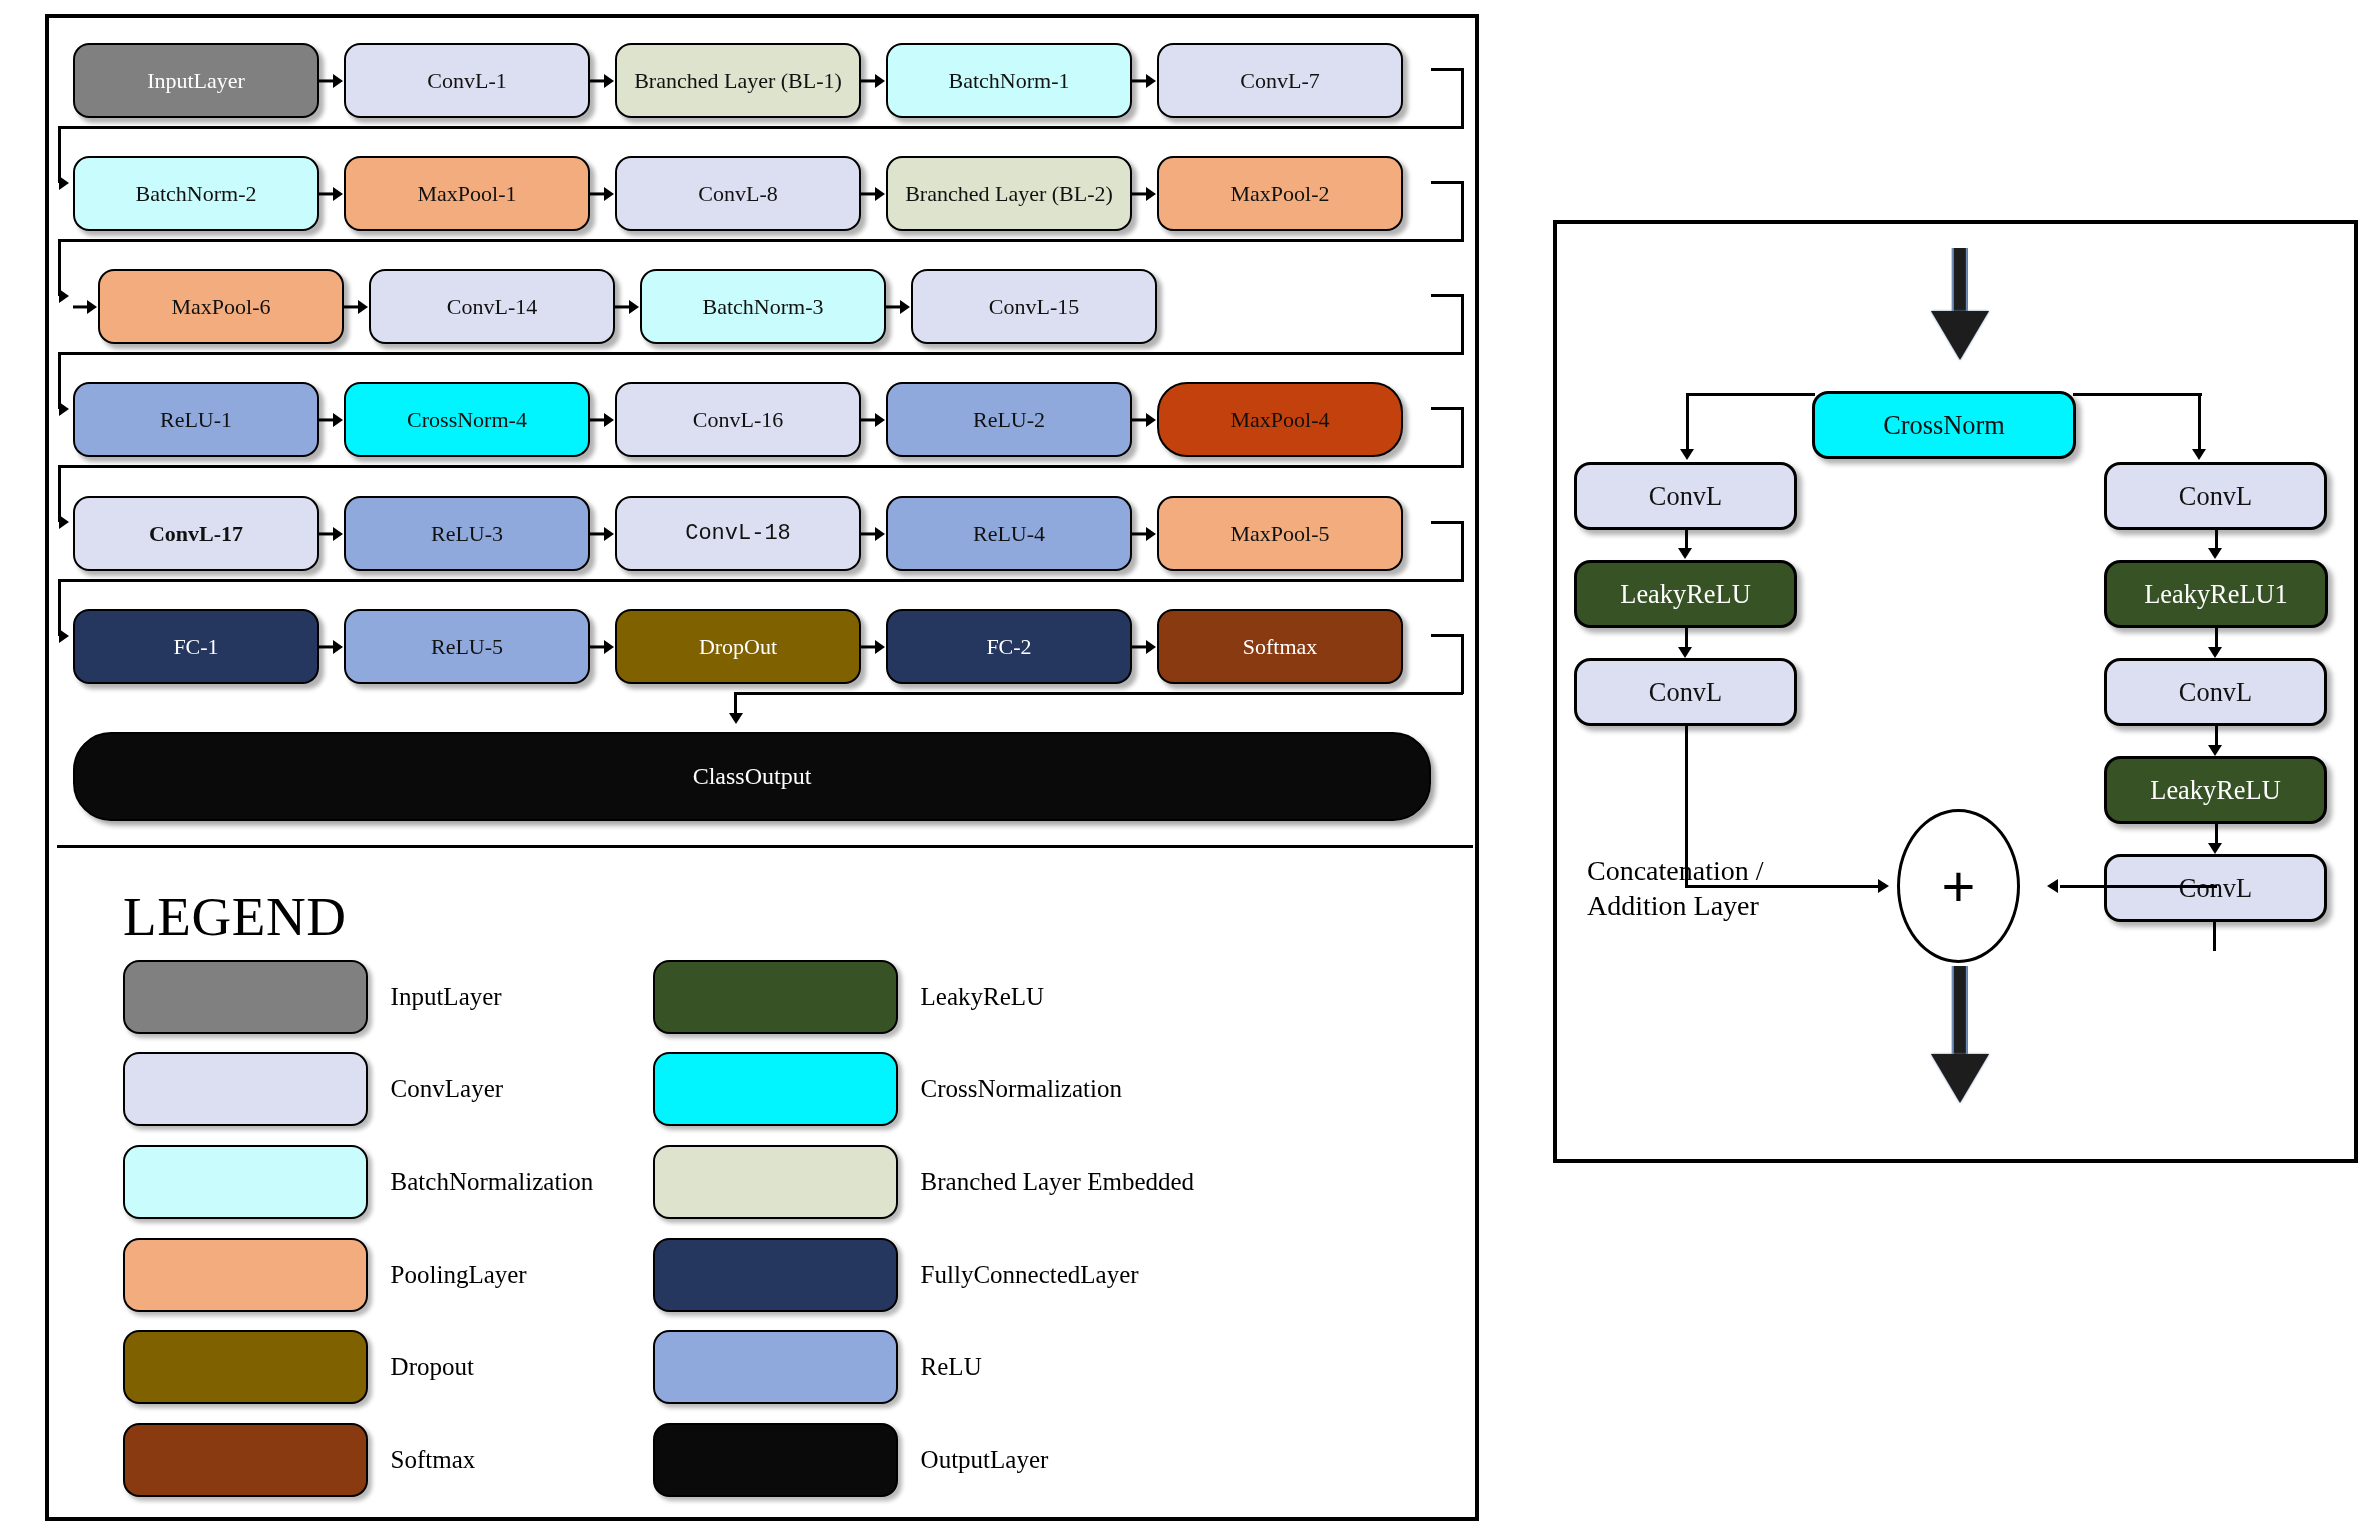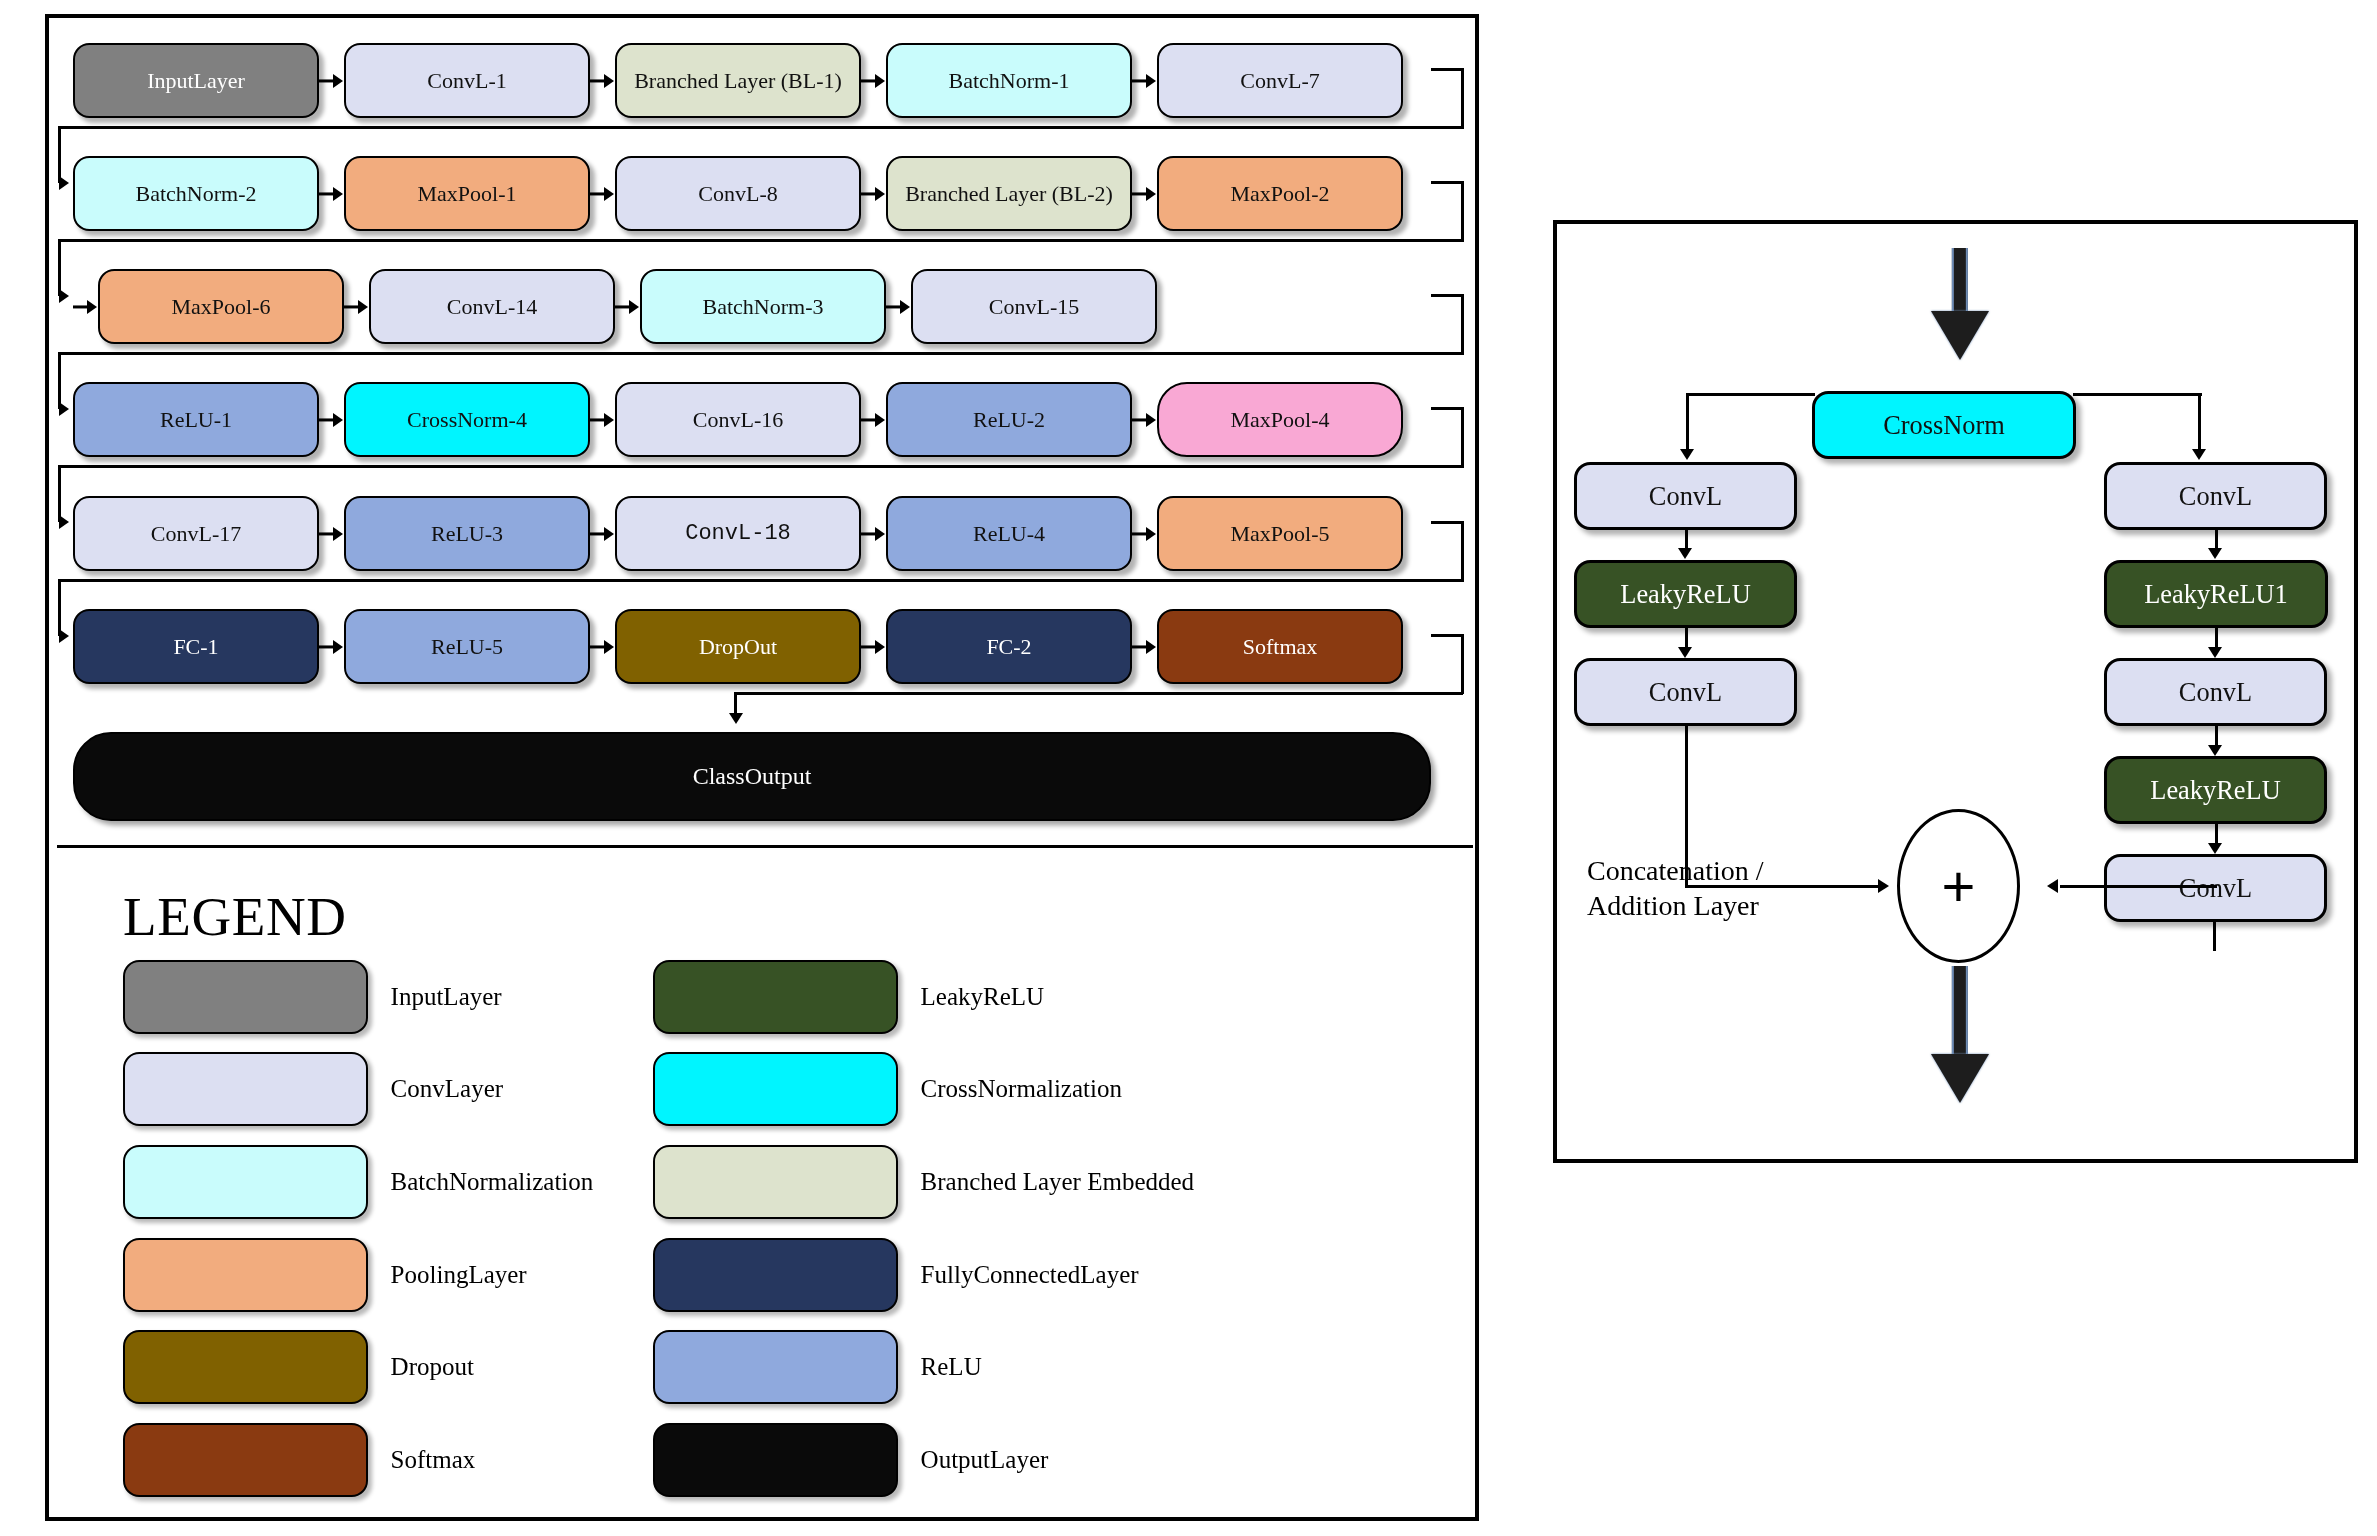--- a/index.html
+++ b/index.html
@@ -406,35 +406,35 @@
           </div>
           <div class="arrow-h"></div>
           <div class="node w1" style="background: rgb(220, 223, 242);">
             <span>ConvL-16</span>
           </div>
           <div class="arrow-h"></div>
           <div class="node w1" style="background: rgb(143, 169, 221);">
             <span>ReLU-2</span>
           </div>
           <div class="arrow-h"></div>
-          <div class="node w1" style="background: #f9a8d4; border-radius: 30px;">
+          <div class="node w1" style="background: #c2410c; border-radius: 30px;">
             <span>MaxPool-4</span>
           </div>
         </div>
       </div>
       <div class="wrap" style="left: 0px; top: 353px; width: 1434px; height: 145px;">
         <div class="seg" style="left:1382px; top:36px; width:33px; height:3.1px;"></div>
         <div class="seg" style="left:1412px; top:36px; width:3.1px; height:60px;"></div>
         <div class="seg" style="left:8.8px; top:94px; width:1406px; height:3.1px;"></div>
         <div class="seg" style="left:8.8px; top:94px; width:3.1px; height:57px;"></div>
         <div class="head" style="left:10px; top:144px;"></div>
       </div>
       <div class="arch-row" style="top: 467px;">
         <div class="row-track">
-          <div class="node w1" style="background: rgb(220, 223, 242);">
+          <div class="node w1" style="background: rgb(220, 223, 242); font-weight: bold;">
             <span>ConvL-17</span>
           </div>
           <div class="arrow-h"></div>
           <div class="node w1" style="background: rgb(143, 169, 221);">
             <span>ReLU-3</span>
           </div>
           <div class="arrow-h"></div>
           <div class="node w1" style="background: rgb(220, 223, 242); font-family: Liberation Mono, monospace;">
             <span>ConvL-18</span>
           </div>

